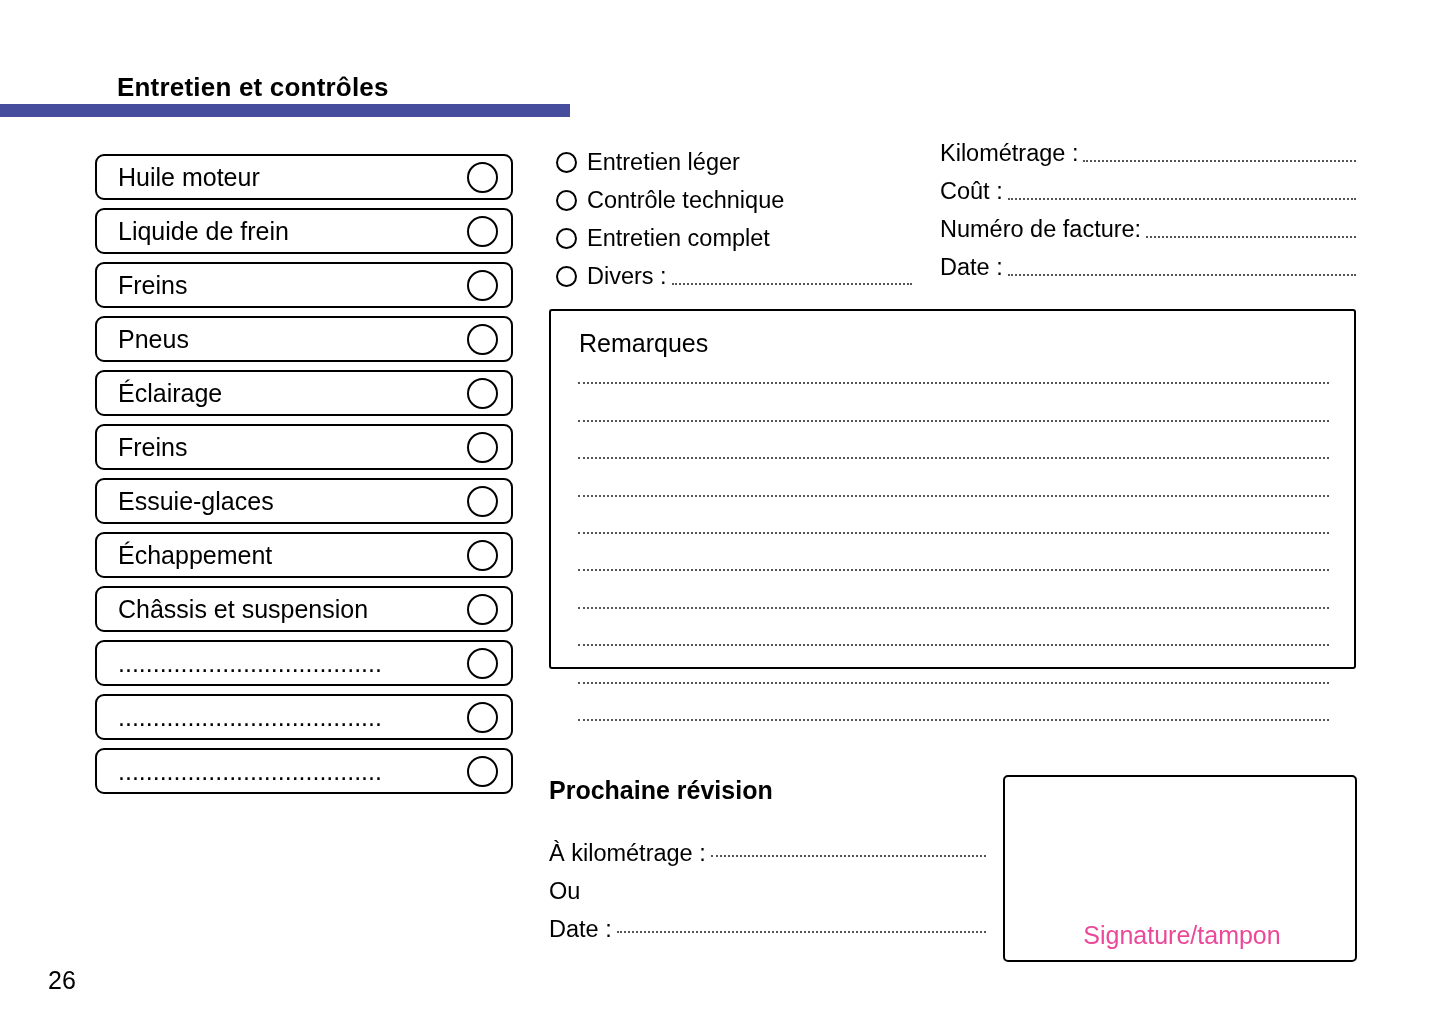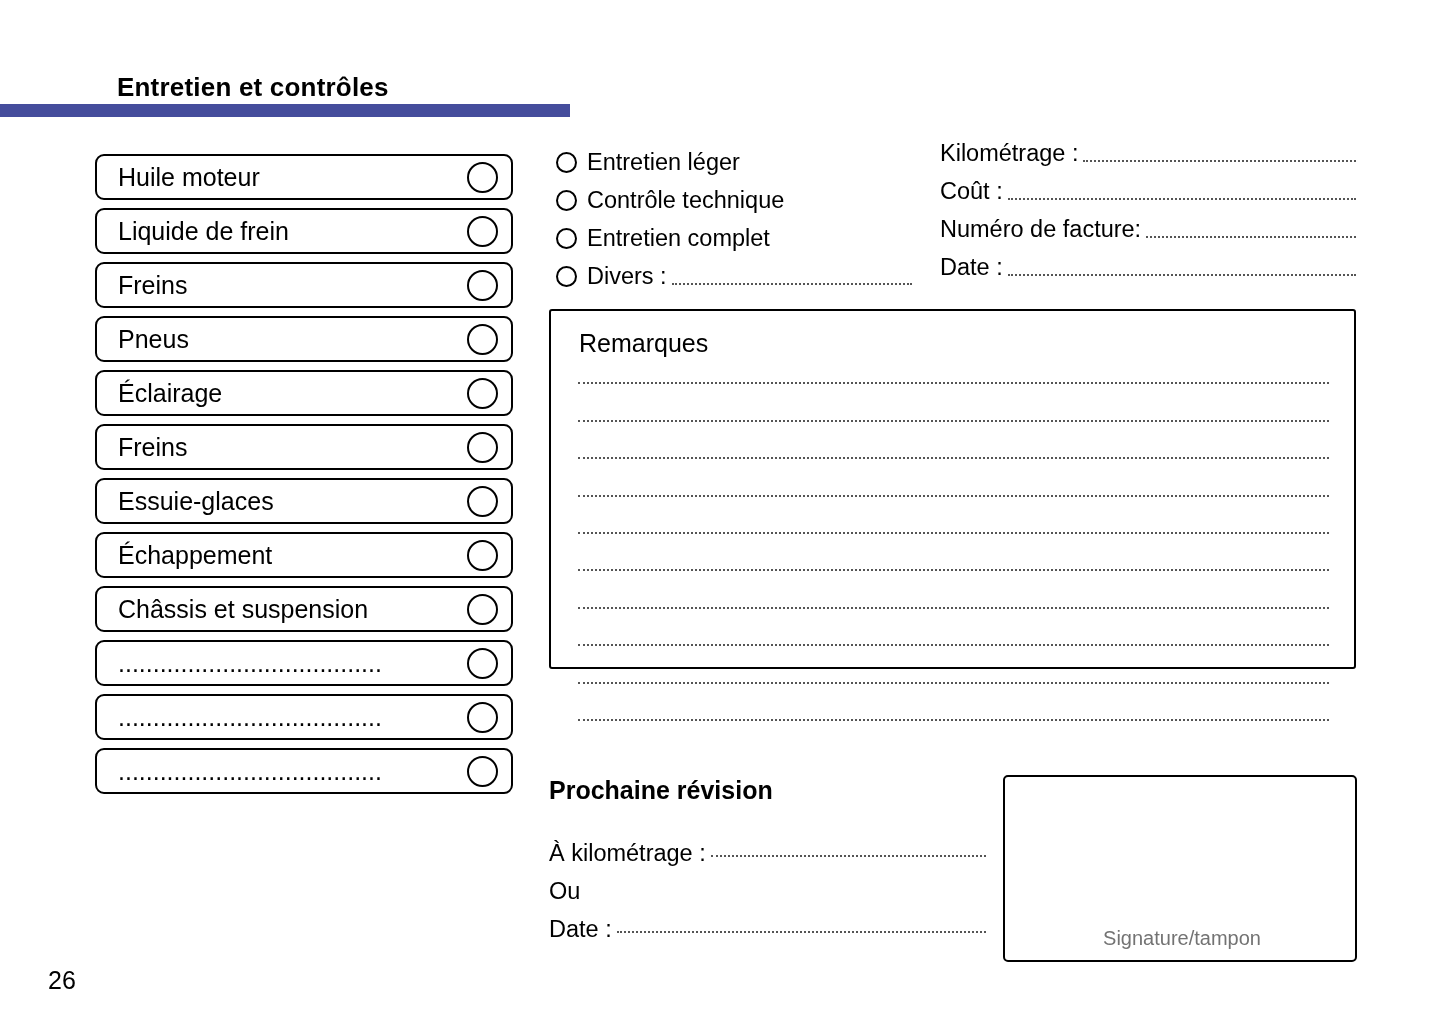--- a/index.html
+++ b/index.html
@@ -35,21 +35,21 @@
   .remarks-box { position:absolute; left:549px; top:309px; width:807px; height:360px; border:2.5px solid #000; border-radius:3px; background:#fff; }
   .remarks-title { position:absolute; left:28px; top:18px; font-size:25px; }
   .remarks-lines { position:absolute; left:27px; right:25px; top:36px; }
   .remark-line { height:37.4px; border-bottom:2px dotted #555; }
 
   .next-service { position:absolute; left:549px; top:776px; width:437px; }
   .next-title { font-size:25px; font-weight:bold; margin-bottom:24px; }
   .ns-row { display:flex; align-items:flex-end; height:38px; font-size:23.5px; white-space:nowrap; }
 
   .signature-box { position:absolute; left:1003px; top:775px; width:354px; height:187px; border:2px solid #000; border-radius:5px; background:#fff; }
-  .signature-label { position:absolute; left:4px; right:0; bottom:10px; text-align:center; color:#737373; font-size:20px; }
+  .signature-label { position:absolute; left:4px; right:0; bottom:10px; text-align:center; color:#ec4899; font-size:25px; }
 
   .page-number { position:absolute; left:48px; top:966px; font-size:25px; }
 </style>
 </head>
 <body>
 
 <div class="page">
 
   <div class="title">Entretien et contrôles</div>
   <div class="title-bar" style="background: rgb(69, 77, 156);"></div>

